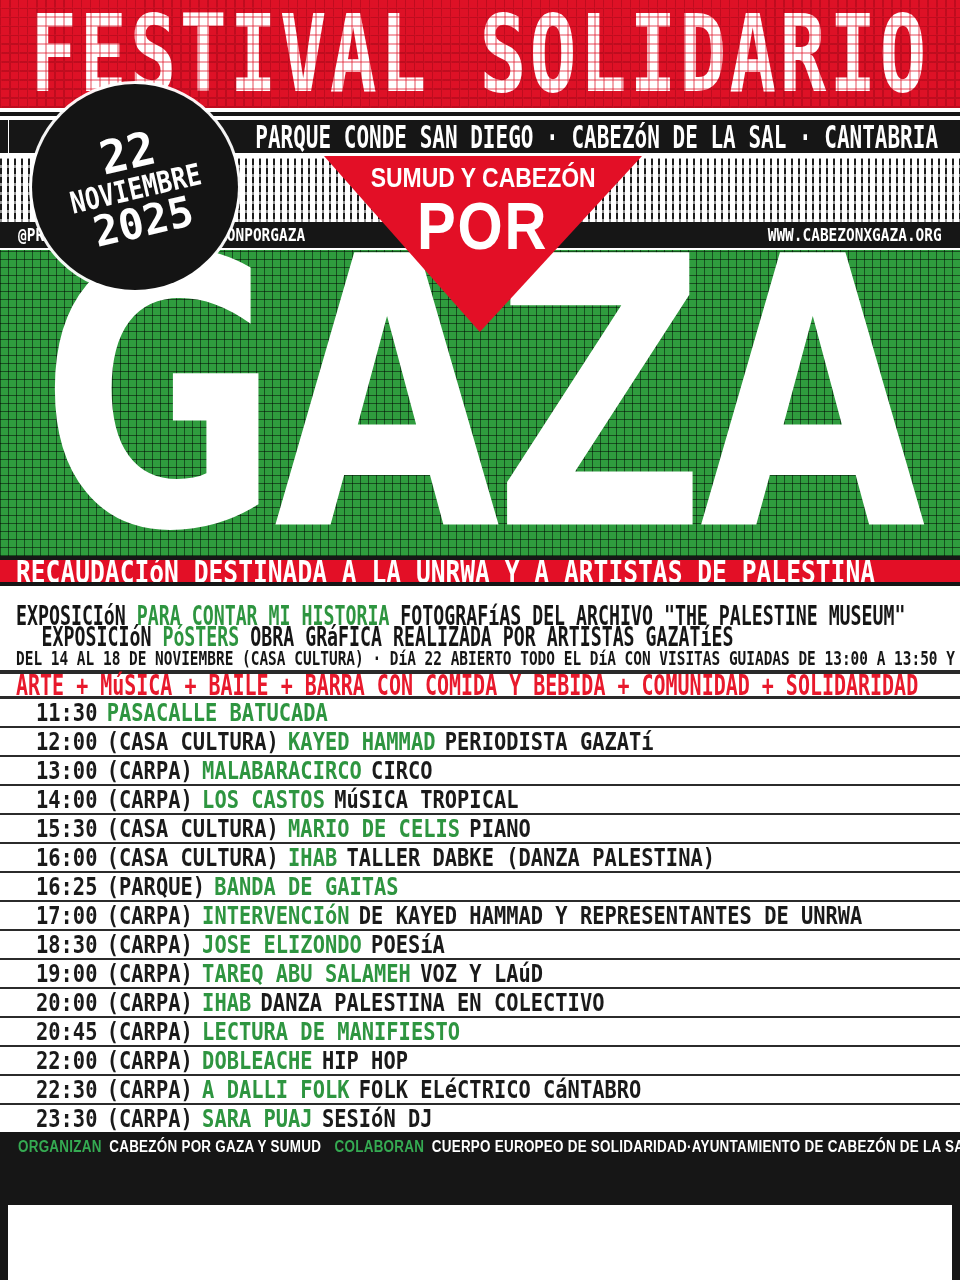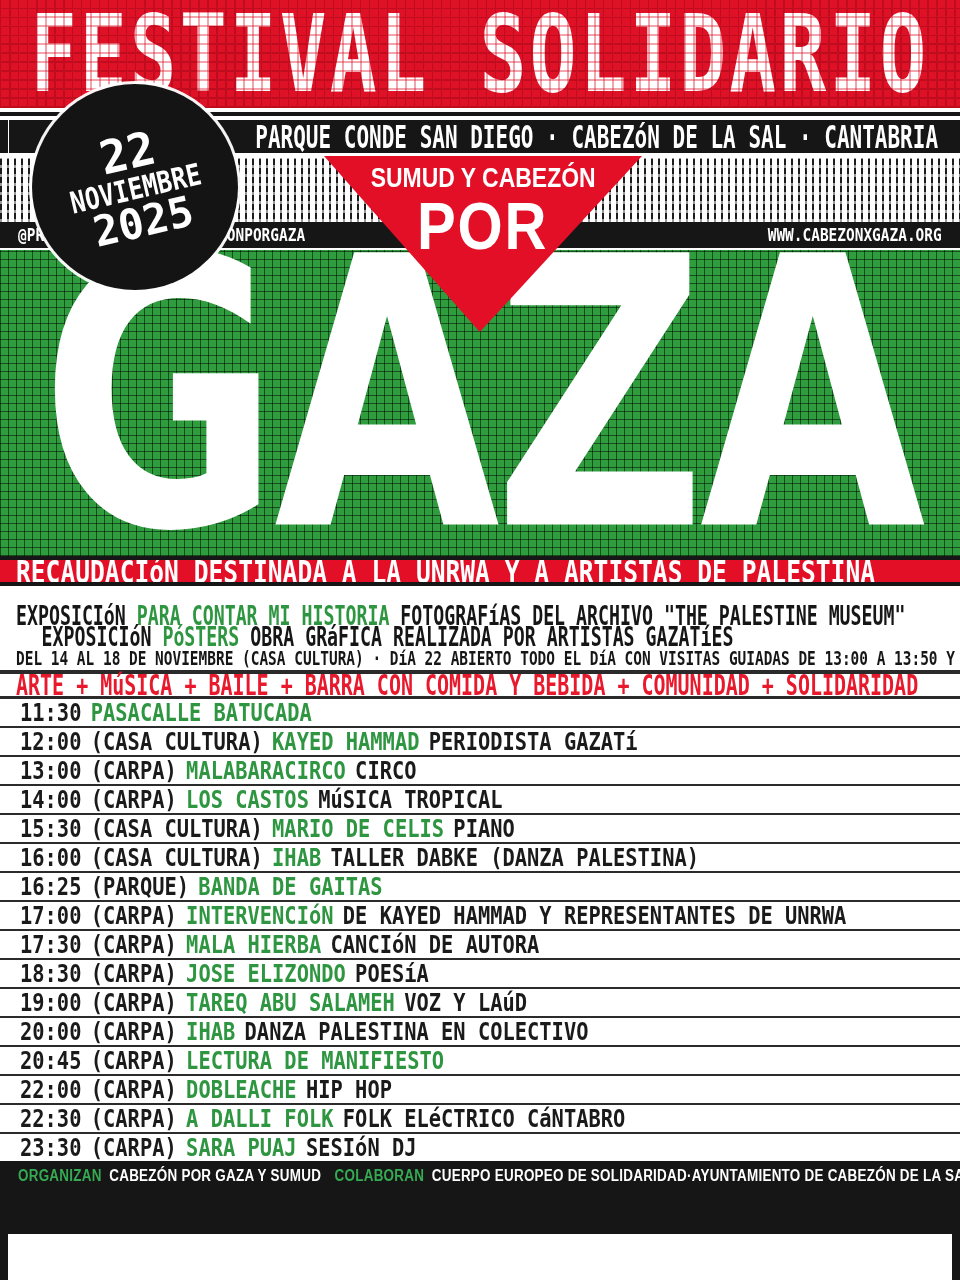--- a/index.html
+++ b/index.html
@@ -86,21 +86,21 @@
   .expo-line{font-weight:bold;font-size:24px;line-height:21px;white-space:nowrap;transform:scale(.76,1.08);transform-origin:left center;color:#161616;}
   .expo-highlight{color:#2e9540;}
   .expo-dates{font-weight:bold;font-size:19px;line-height:19px;white-space:nowrap;transform:scale(.76,1.0);transform-origin:left center;color:#161616;margin-top:1px;}
   .divider4{height:4px;background:#2a2a2a;}
   .divider3{height:3px;background:#2a2a2a;}
   
   .slogan-band{height:22px;background:#fff;display:flex;align-items:center;padding-left:16px;}
   .slogan-text{color:#e8192c;font-weight:bold;font-size:27px;white-space:nowrap;transform:scale(.74,1.05);transform-origin:left center;}
   
   .schedule-list{background:#fff;}
-  .schedule-row{height:27px;display:flex;align-items:center;padding-left:20px;border-top:2px solid #2b2b2b;overflow:hidden;}
+  .schedule-row{height:27px;display:flex;align-items:center;padding-left:36px;border-top:2px solid #2b2b2b;overflow:hidden;}
   .schedule-row:first-child{border-top:none;}
   .row-line{white-space:nowrap;font-weight:bold;font-size:24px;transform:scale(.85,1.05);transform-origin:left center;}
   .row-line .t{color:#1a1a1a;margin-right:11px;}
   .row-line .v{color:#1a1a1a;margin-right:11px;}
   .row-line .a{color:#2e9540;margin-right:11px;}
   .row-line .d{color:#1a1a1a;}
   
   .footer{height:68px;background:#161616;padding:5px 0 0 18px;font-family:"Liberation Sans",sans-serif;}
   .footer-line{color:#fff;font-weight:bold;font-size:16px;line-height:20px;letter-spacing:.3px;white-space:nowrap;transform:scaleX(.84);transform-origin:left center;}
   .footer-green{color:#35aa52;margin-right:9px;}
@@ -218,25 +218,20 @@
       </div>
     </div>
 
 
     <div class="schedule-row">
       <div class="row-line">
         <span class="t">17:00</span><span class="v">(CARPA)</span><span class="a">INTERVENCIóN</span><span class="d">DE KAYED HAMMAD Y REPRESENTANTES DE UNRWA</span>
       </div>
     </div>
 
-    <div class="schedule-row">
-      <div class="row-line">
-        <span class="t">17:30</span><span class="v">(CARPA)</span><span class="a">MALA HIERBA</span><span class="d">CANCIóN DE AUTORA</span>
-      </div>
-    </div>
 
     <div class="schedule-row">
       <div class="row-line">
         <span class="t">18:30</span><span class="v">(CARPA)</span><span class="a">JOSE ELIZONDO</span><span class="d">POESíA</span>
       </div>
     </div>
 
 
     <div class="schedule-row">
       <div class="row-line">

